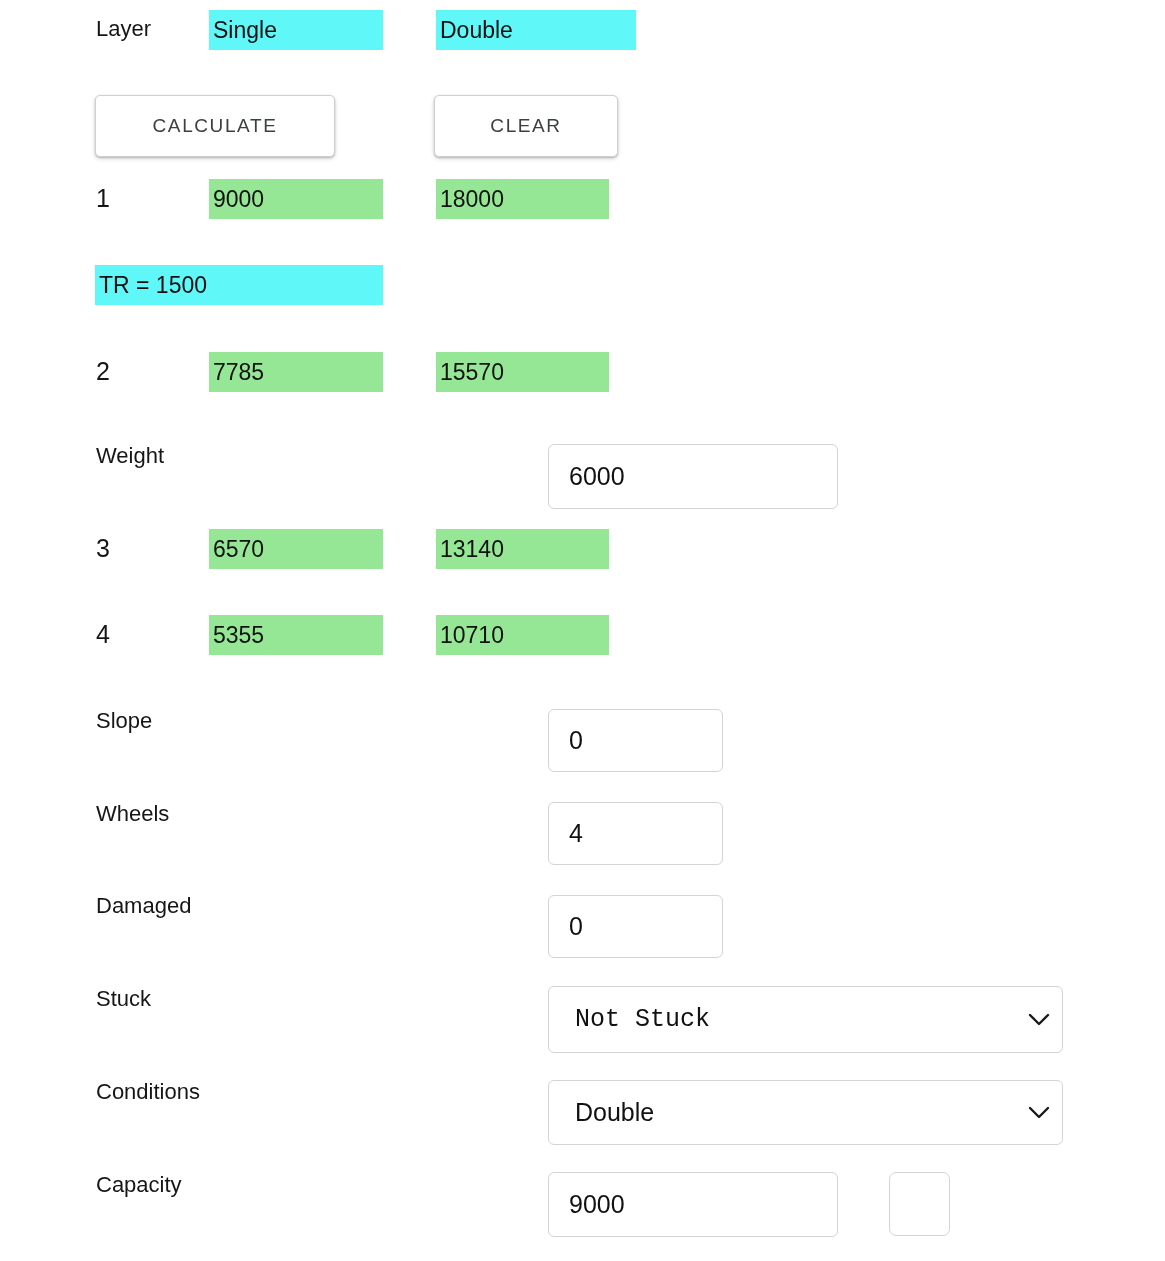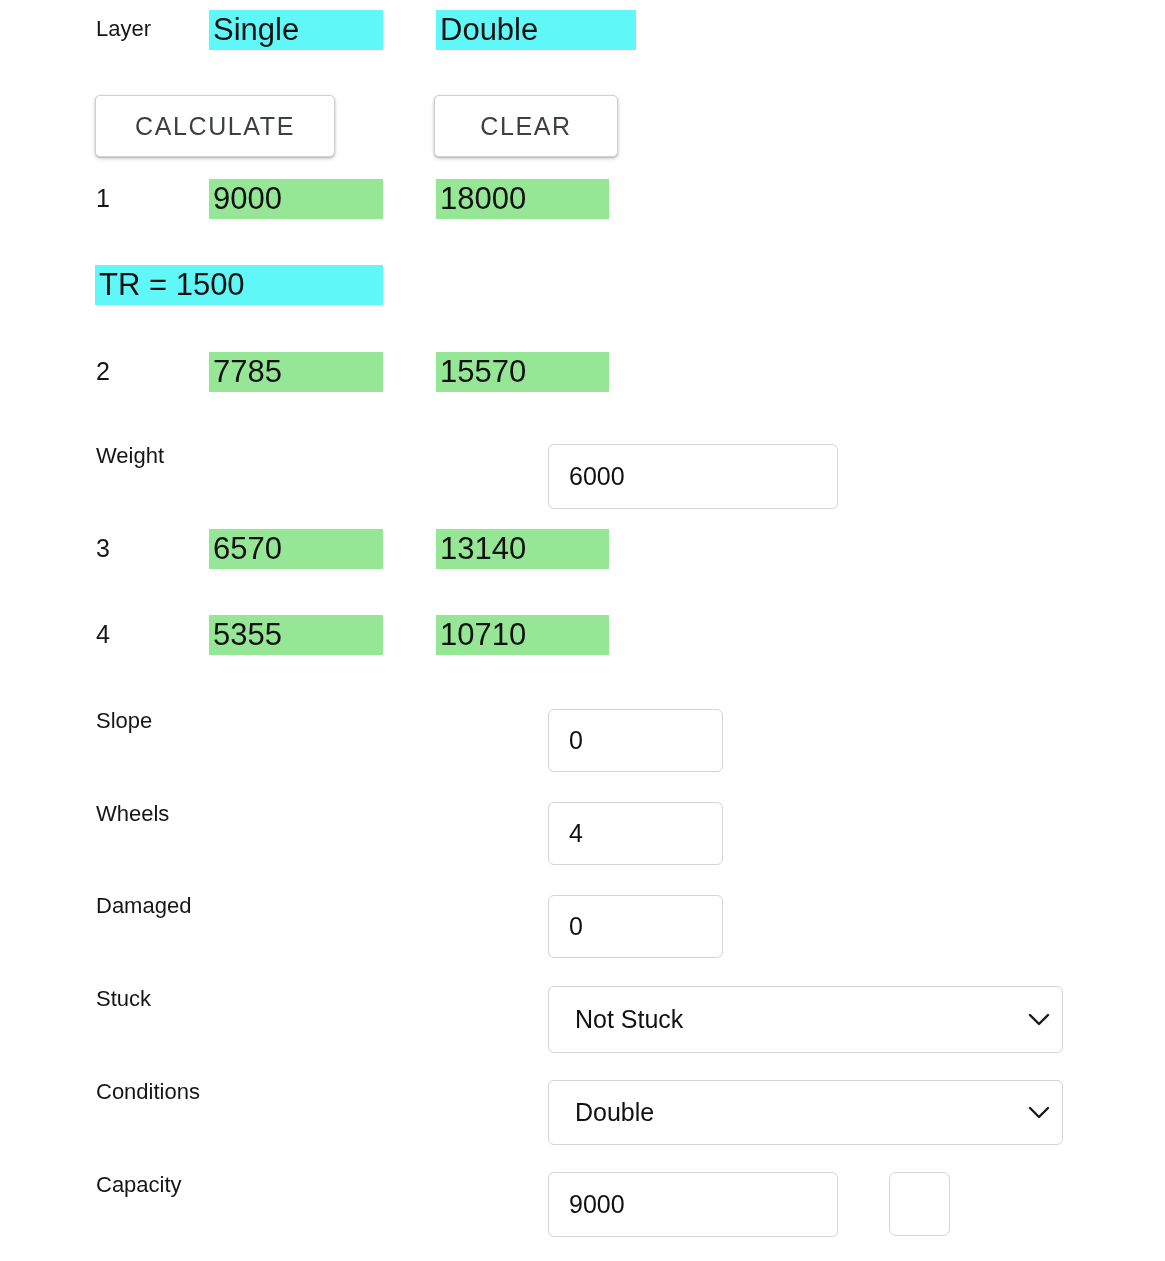--- a/index.html
+++ b/index.html
@@ -31,41 +31,41 @@
     white-space: nowrap;
   }
   .rownum {
     font-size: 25px;
     line-height: 30px;
     color: #161616;
   }
 
   
   .chip {
-    font-size: 31px;
+    font-size: 23px;
     line-height: 30px;
     color: #111111;
     display: block;
     box-sizing: border-box;
     padding: 5px 16px 5px 4px;
     white-space: nowrap;
     overflow: hidden;
   }
   .chip-cyan  { background: #5ff7f7; }
   .chip-green { background: #95e695; }
 
   
   .btn {
     box-sizing: border-box;
     background: #ffffff;
     border: 1px solid #d0d0d0;
     border-radius: 5px;
     box-shadow: 0 1px 2px rgba(0,0,0,0.22), 0 2px 5px rgba(0,0,0,0.13);
     font-family: "Liberation Sans", sans-serif;
-    font-size: 25px;
+    font-size: 19px;
     letter-spacing: 1.6px;
     color: #3c4043;
     cursor: pointer;
     display: flex;
     align-items: center;
     justify-content: center;
     padding: 0;
   }
 
   
@@ -156,21 +156,21 @@
   <div class="abs label" style="left:96px; top:706px;">Slope</div>
   <input class="tinput abs" type="text" style="left: 548px; top: 709px; width: 175px; height: 63px;" value="0">
 
   <div class="abs label" style="left:96px; top:799px;">Wheels</div>
   <input class="tinput abs" type="text" style="left: 548px; top: 802px; width: 175px; height: 63px;" value="4">
 
   <div class="abs label" style="left:96px; top:891px;">Damaged</div>
   <input class="tinput abs" type="text" style="left: 548px; top: 895px; width: 175px; height: 63px;" value="0">
 
   <div class="abs label" style="left:96px; top:984px;">Stuck</div>
-  <div class="sel-wrap abs" style="left:548px; top:986px; width:515px; height:67px;">
+  <div class="sel-wrap abs" style="left:548px; top:986px; width:515px; height:67px;font-family:Liberation Mono, monospace;">
     <span class="sel-value">Not Stuck</span>
     <span class="sel-arrow">
       <svg width="22" height="14" viewBox="0 0 22 14" aria-hidden="true">
         <path d="M2 2 L11 11 L20 2" fill="none" stroke="#1a1a1a" stroke-width="2.4" stroke-linecap="round" stroke-linejoin="round"></path>
       </svg>
     </span>
   </div>
 
   <div class="abs label" style="left:96px; top:1077px;">Conditions</div>
   <div class="sel-wrap abs" style="left:548px; top:1080px; width:515px; height:65px;">

